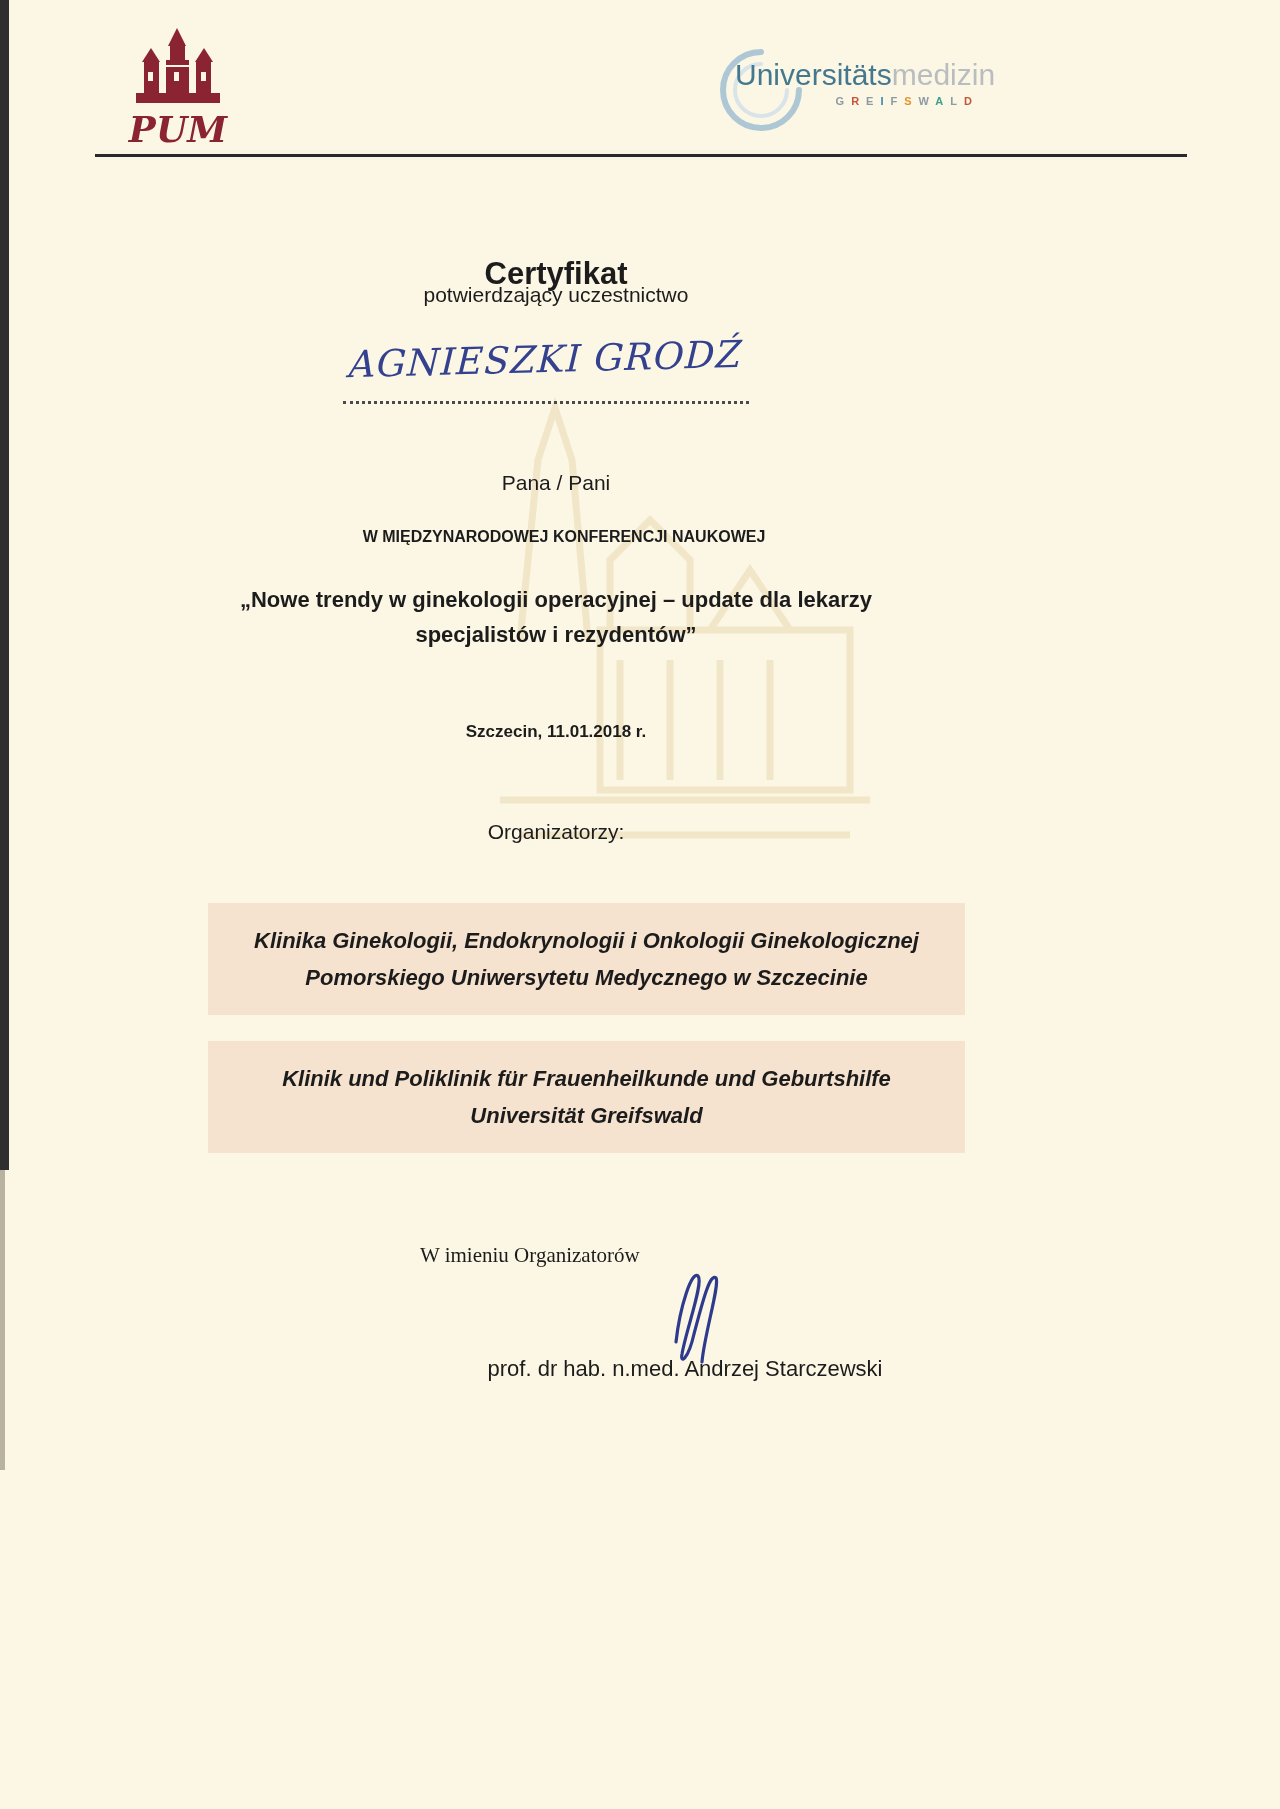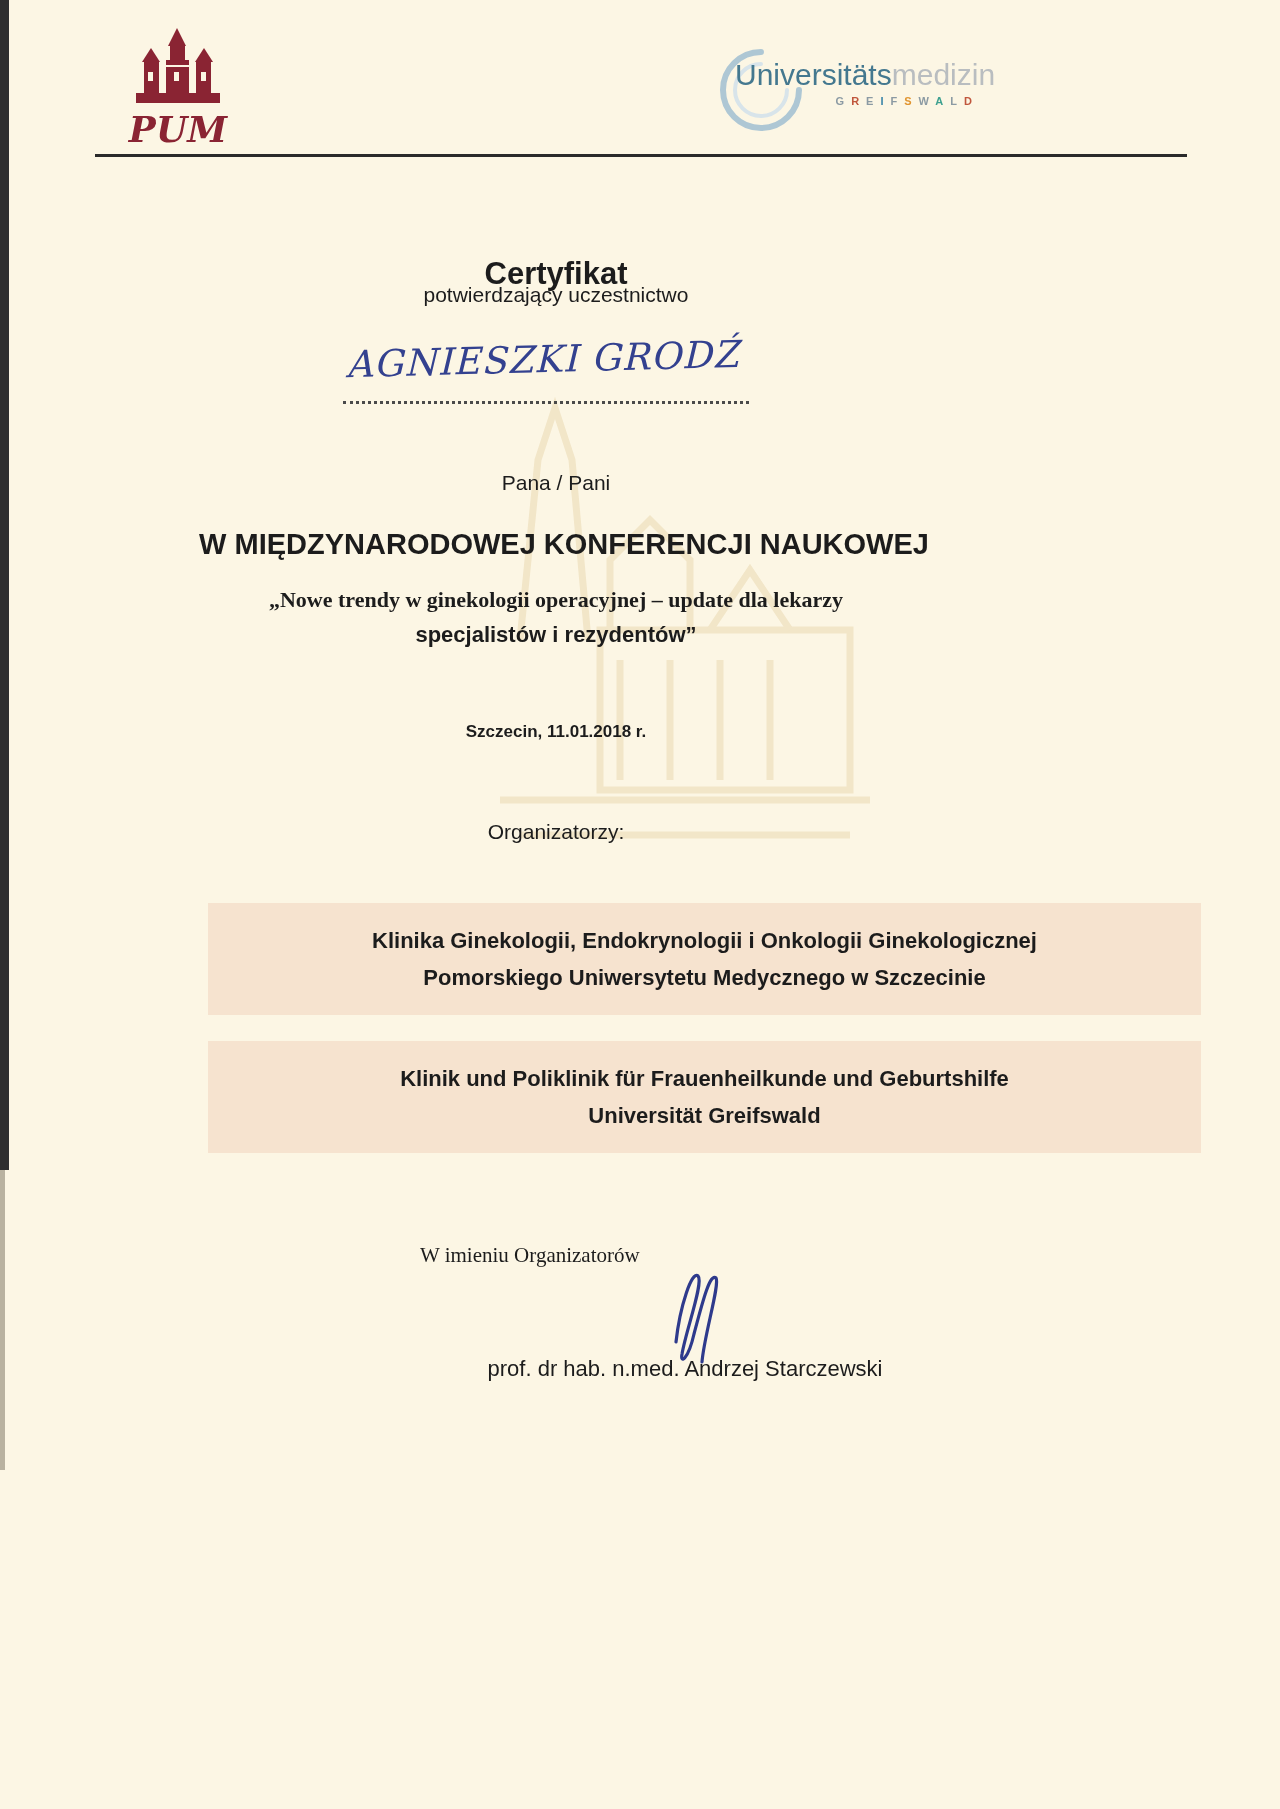--- a/index.html
+++ b/index.html
@@ -24,41 +24,41 @@
   .divider { position:absolute; left:95px; top:154px; width:1092px; height:3px; background:#2a2a2a; }
 
   
   .watermark { position:absolute; left:460px; top:380px; width:440px; height:520px; opacity:0.55; }
 
   
   .center-col { position:absolute; left:0; width:1112px; text-align:center; }
   .t-title      { top:212px; font-size:31px; font-weight:bold;margin-top:44px; }
   .t-sub        { top:283px; font-size:21px; }
   .t-salut      { top:471px; font-size:21px; }
-  .t-conf       { top:528px; font-size:29px; font-weight:bold;padding-left:16px; }
-  .t-conf1      { top:587px; font-size:22px; font-weight:bold;font-family:Liberation Serif, serif; }
+  .t-conf       { top:528px; font-size:16px; font-weight:bold;padding-left:16px; }
+  .t-conf1      { top:587px; font-size:22px; font-weight:bold; }
   .t-conf2      { top:622px; font-size:22px; font-weight:bold; }
   .t-date       { top:722px; font-size:17px; font-weight:bold; }
   .t-orgs       { top:820px; font-size:21px; }
 
   
   .name-wrap {
     position:absolute; left:343px; top:338px; width:406px; height:66px;
     text-align:center; border-bottom:3px dotted #4a4a4a; padding-bottom:4px;
   }
   .name-text {
     display:inline-block; font-family:"DejaVu Serif", serif; font-style:italic;
     font-size:37px; color:#33418f; letter-spacing:1px; transform:rotate(-1.5deg) skewX(-4deg);
   }
 
   
   .org-block {
-    position:absolute; left:208px; width:993px; padding:19px 10px;
+    position:absolute; left:208px; width:757px; padding:19px 10px;
     background:#f6e3cf; text-align:center; font-weight:bold;
-    font-size:22px; line-height:37px;
+    font-size:22px; line-height:37px;font-style:italic;
   }
   .org1 { top:903px; }
   .org2 { top:1041px; }
 
   
   .on-behalf { position:absolute; left:420px; top:1243px; width:530px; text-align:left; font-size:21px;font-family:Liberation Serif, serif; }
   .sig-svg   { position:absolute; left:656px; top:1262px; width:72px; height:104px; }
   .signatory { position:absolute; left:335px; top:1356px; width:700px; text-align:center;
                font-size:22px; }
 </style>

